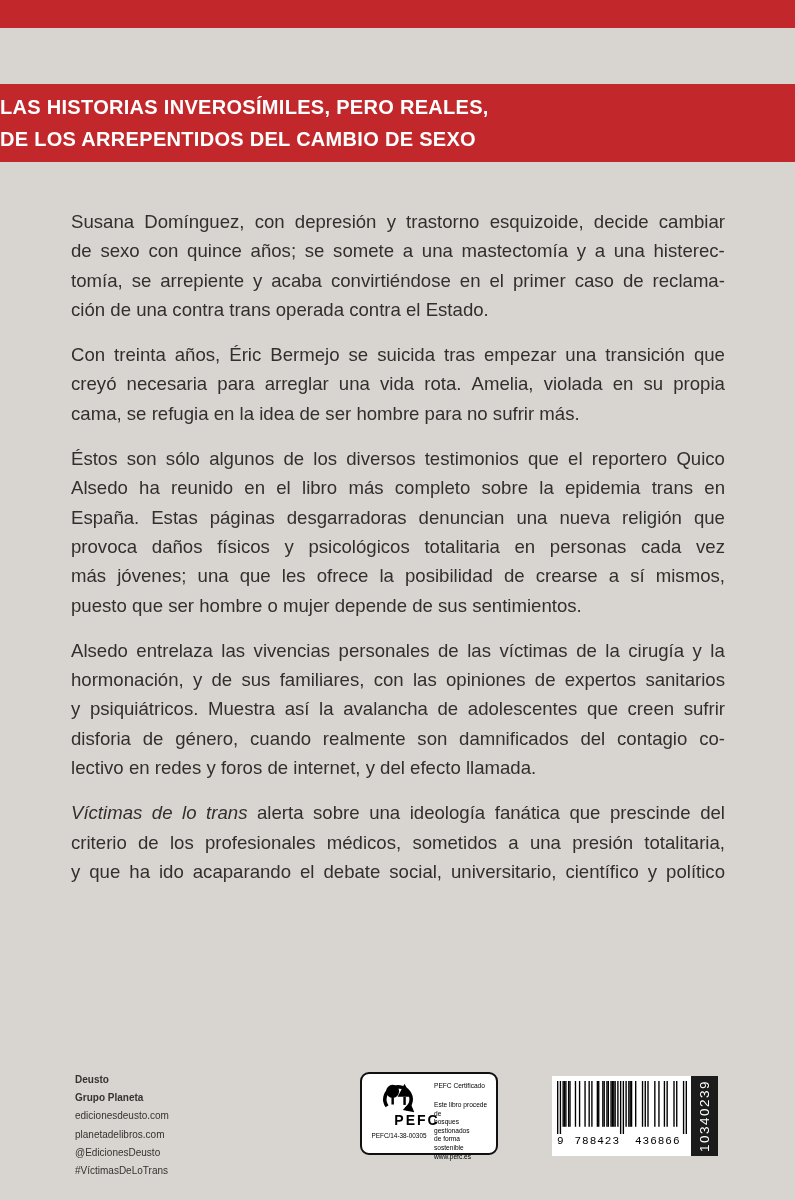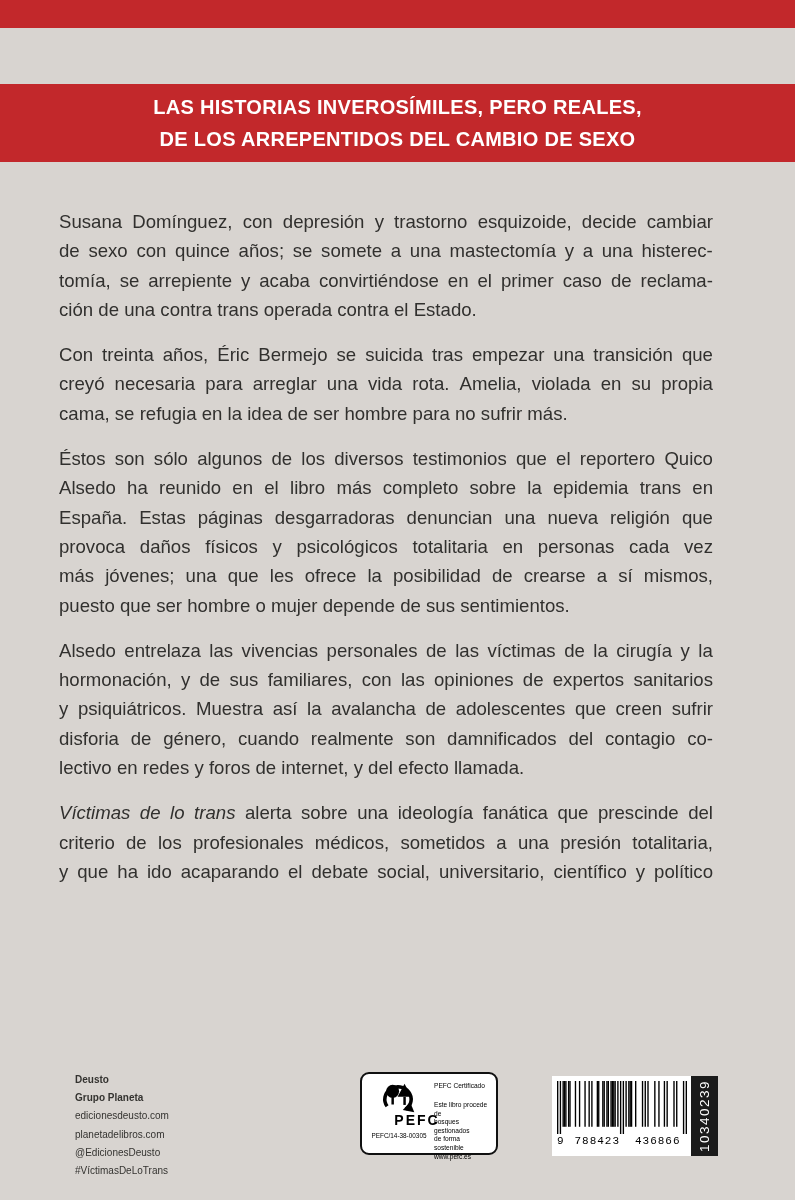--- a/index.html
+++ b/index.html
@@ -2,25 +2,25 @@
 <html style="--accent-red: #c2282b; --background: #d8d4d0; --ink: #31302e;"><head>
 <meta charset="utf-8">
 <style>
   html,body{margin:0;padding:0;}
   body{width:795px;height:1200px;font-family:"Liberation Sans","DejaVu Sans",sans-serif;}
   .cover{position:relative;width:795px;height:1200px;background:var(--background,#d8d4d0);overflow:hidden;}
 
   
   .topbar{position:absolute;top:0;left:0;width:795px;height:28px;background:var(--accent-red,#c2282b);}
   .banner{position:absolute;top:84px;left:0;width:795px;height:78px;background:var(--accent-red,#c2282b);
-          display:flex;flex-direction:column;justify-content:center;align-items:center;}
+          display:flex;flex-direction:column;justify-content:center;align-items:flex-start;}
   .banner-line{color:#fff;font-weight:bold;font-size:20px;line-height:32px;letter-spacing:.3px;text-align:center;white-space:nowrap;}
 
   
-  .body-text{position:absolute;left:59px;top:207px;width:654px;color:var(--ink,#31302e);
+  .body-text{position:absolute;left:71px;top:207px;width:654px;color:var(--ink,#31302e);
              font-size:18.6px;line-height:29.3px;}
   .para{margin:0 0 16px 0;}
   .line{white-space:nowrap;}
   .line.just{display:flex;justify-content:space-between;}
   .line.last{white-space:normal;}
   .line em{font-style:italic;}
 
   
   .publisher{position:absolute;left:75px;top:1071px;color:#343330;font-size:10px;line-height:18.2px;}
   .pub-line{white-space:nowrap;}

